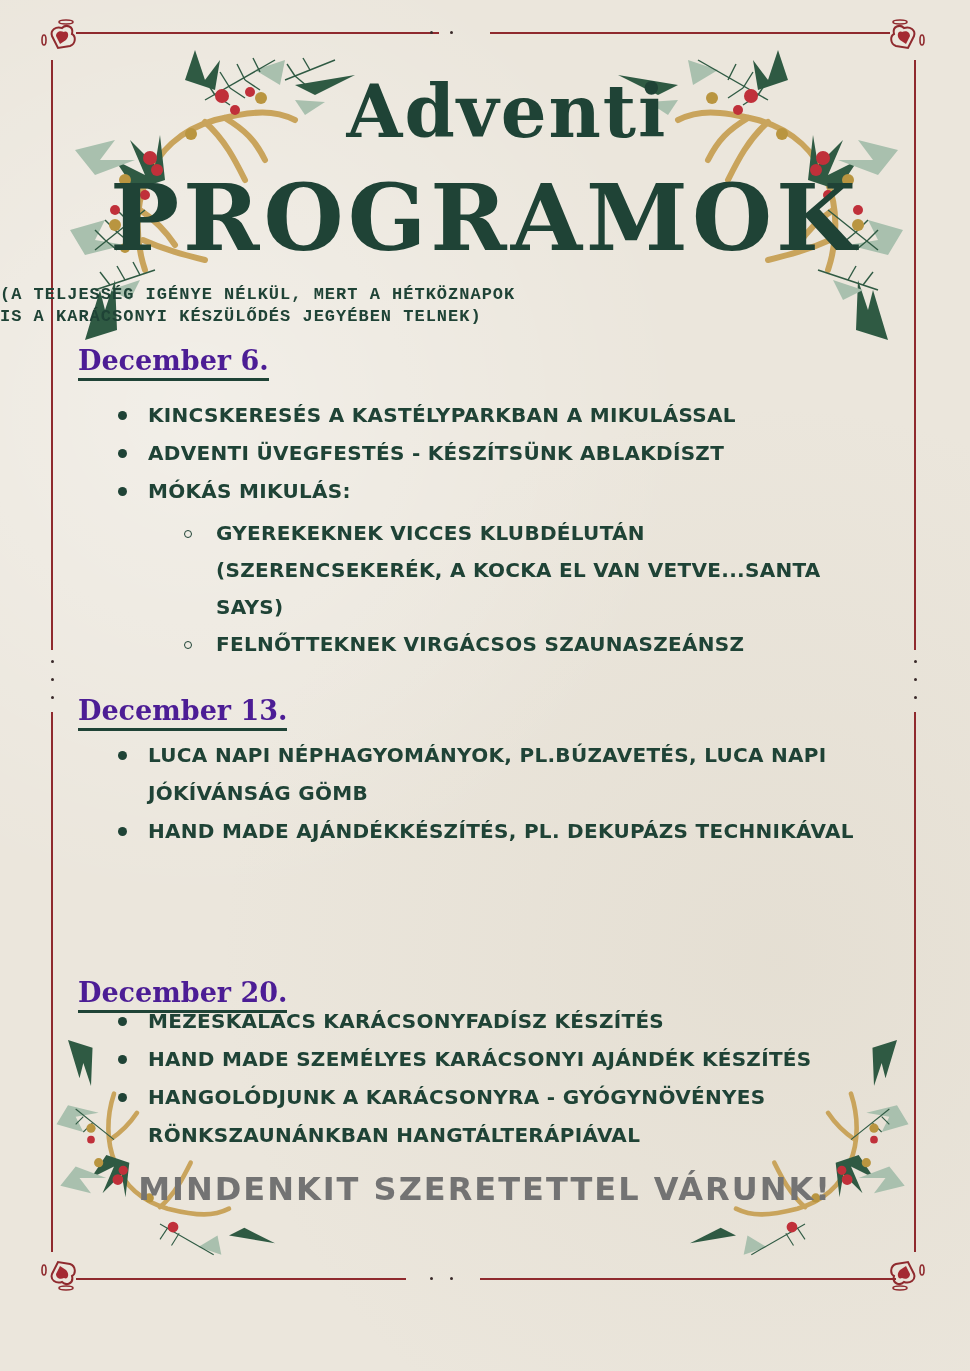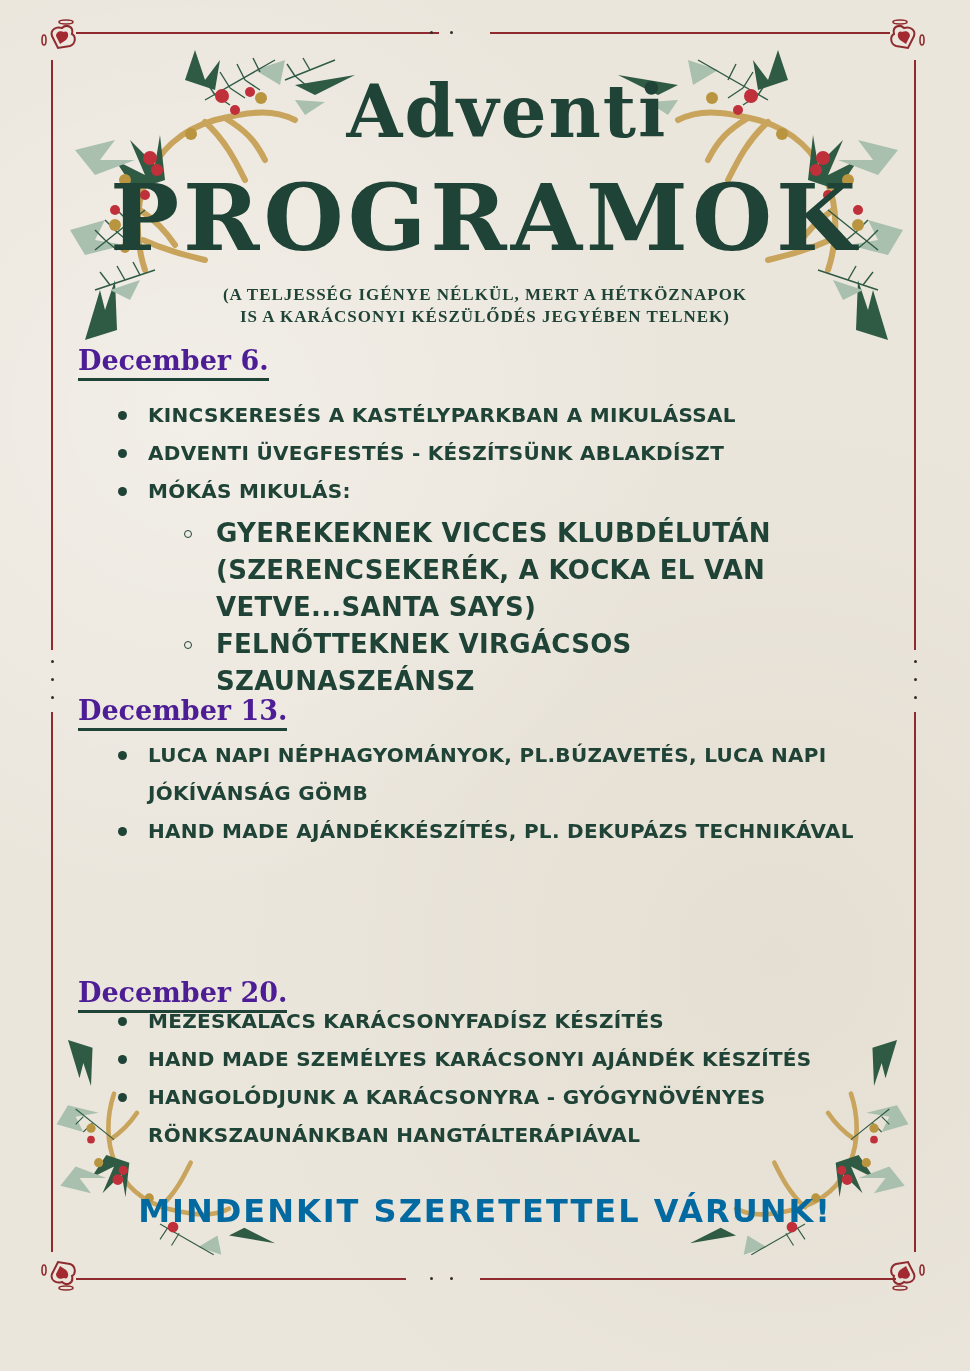--- a/index.html
+++ b/index.html
@@ -33,22 +33,22 @@
 
   
   .title {
     position: absolute; left: 0; right: 0; text-align: center;
     font-family: "DejaVu Serif", serif; font-weight: bold;
     color: #1f4336; letter-spacing: 2px;
   }
   .title-1 { top: 72px; font-size: 72px; line-height: 80px; margin-left: 44px; }
   .title-2 { top: 168px; font-size: 92px; line-height: 100px; letter-spacing: 4px; }
   .subtitle {
-    position: absolute; left: 0; right: 0; text-align: center;
-    top: 284px; font-family: Liberation Serif, serif;
+    position: absolute; left: 0; right: 0; text-align: left;
+    top: 284px; font-family: Liberation Mono, monospace;
     font-weight: bold; font-size: 17px; line-height: 22px; color: #1f4336;
     text-transform: uppercase; letter-spacing: 1px;
   }
 
   
   .section-heading {
     position: absolute; left: 78px;
     font-family: "DejaVu Serif", serif; font-weight: bold;
     font-size: 27px; color: #4c1d95;
     border-bottom: 3px solid #1f4336; padding-bottom: 1px;
@@ -61,30 +61,30 @@
     position: relative; padding-left: 30px;
     font-family: "DejaVu Sans", sans-serif; font-weight: bold;
     font-size: 20px; line-height: 38px; text-transform: uppercase;
     color: #1f4336; letter-spacing: 0.3px;
   }
   ul.items li .bullet {
     position: absolute; left: 0; top: 15px; width: 9px; height: 9px;
     border-radius: 50%; background: #1f4336;
   }
   ul.sub { list-style: none; margin: 0; padding: 0; }
-  ul.sub li { padding-left: 34px; font-size: 26px; line-height: 37px; }
+  ul.sub li { padding-left: 34px; font-size: 20px; line-height: 37px; }
   ul.sub li .bullet-o {
     position: absolute; left: 2px; top: 15px; width: 6px; height: 6px;
     border-radius: 50%; border: 1.5px solid #1f4336; background: transparent;
   }
 
   .closing {
     position: absolute; left: 0; right: 0; top: 1170px; text-align: center;
     font-family: "DejaVu Sans", sans-serif; font-weight: bold;
-    font-size: 32px; color: #0369a1; letter-spacing: 2px; text-transform: uppercase; margin-top: 22px;
+    font-size: 32px; color: #737373; letter-spacing: 2px; text-transform: uppercase;
   }
 </style>
 </head>
 <body>
 
 <div class="page">
 
   <div class="border-line b-top-1"></div>
   <div class="border-line b-top-2"></div>
   <div class="border-line b-bot-1"></div>

